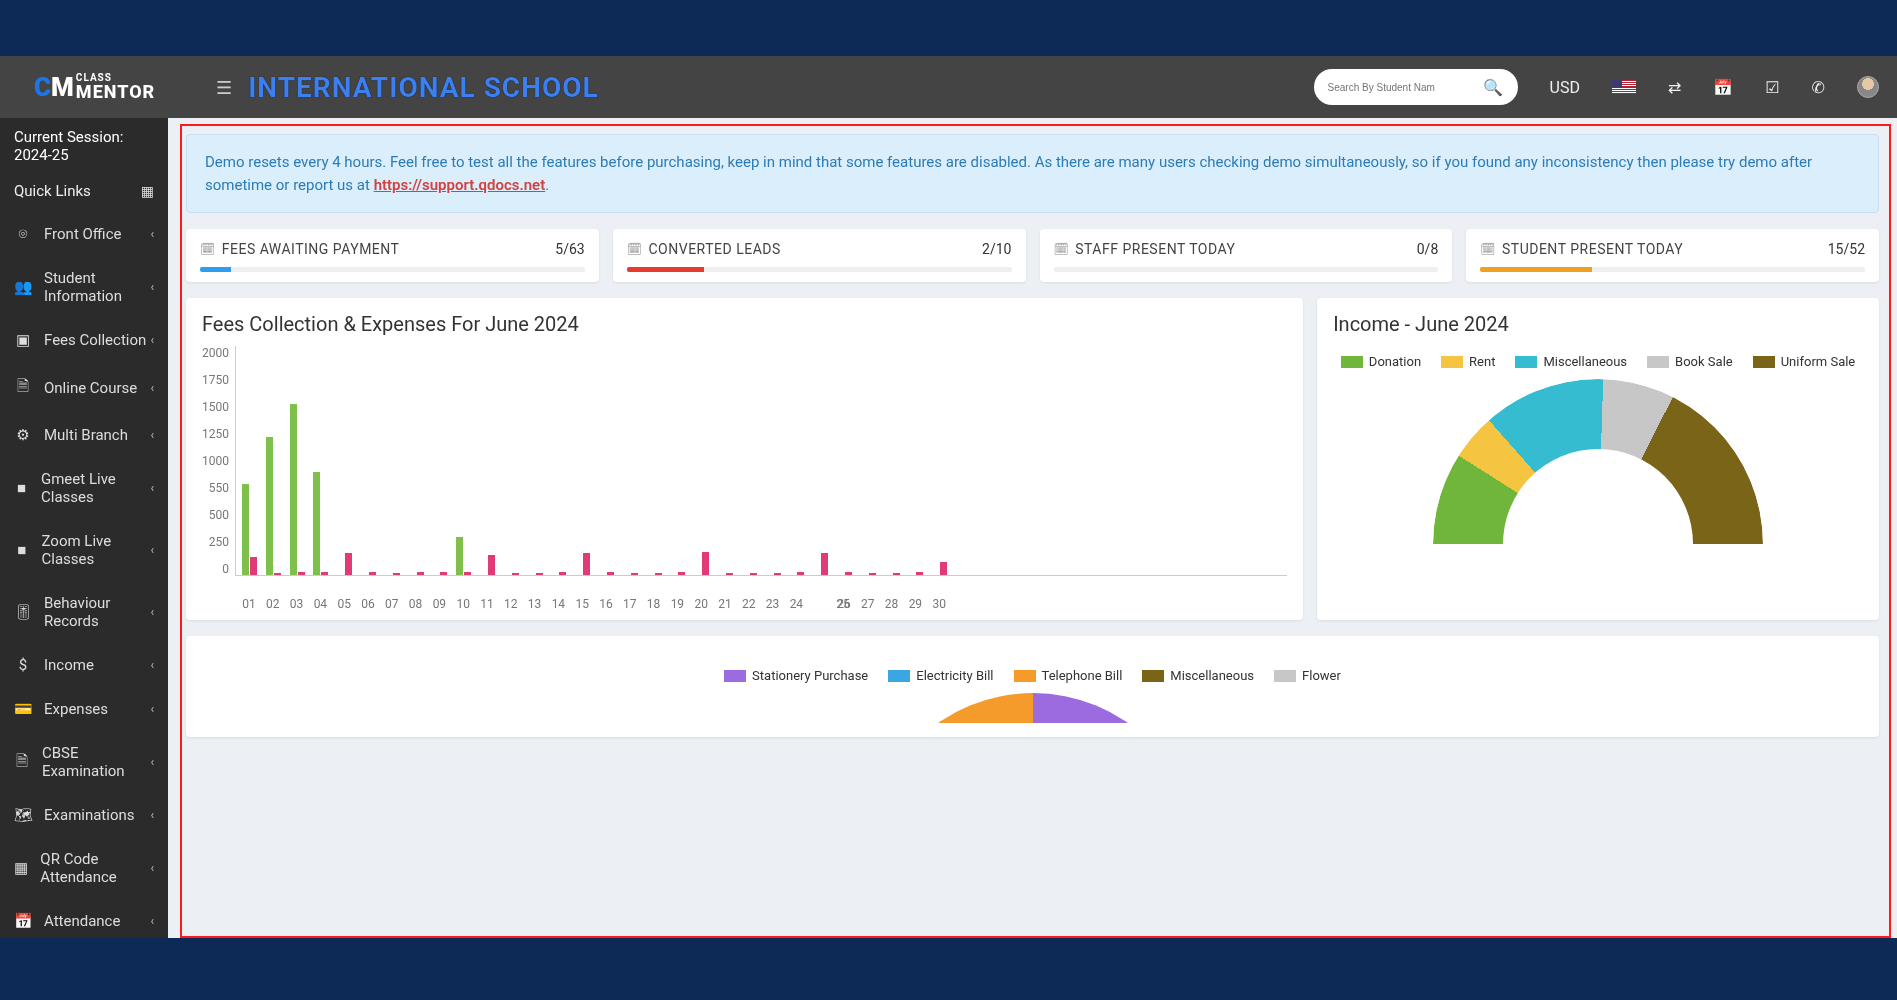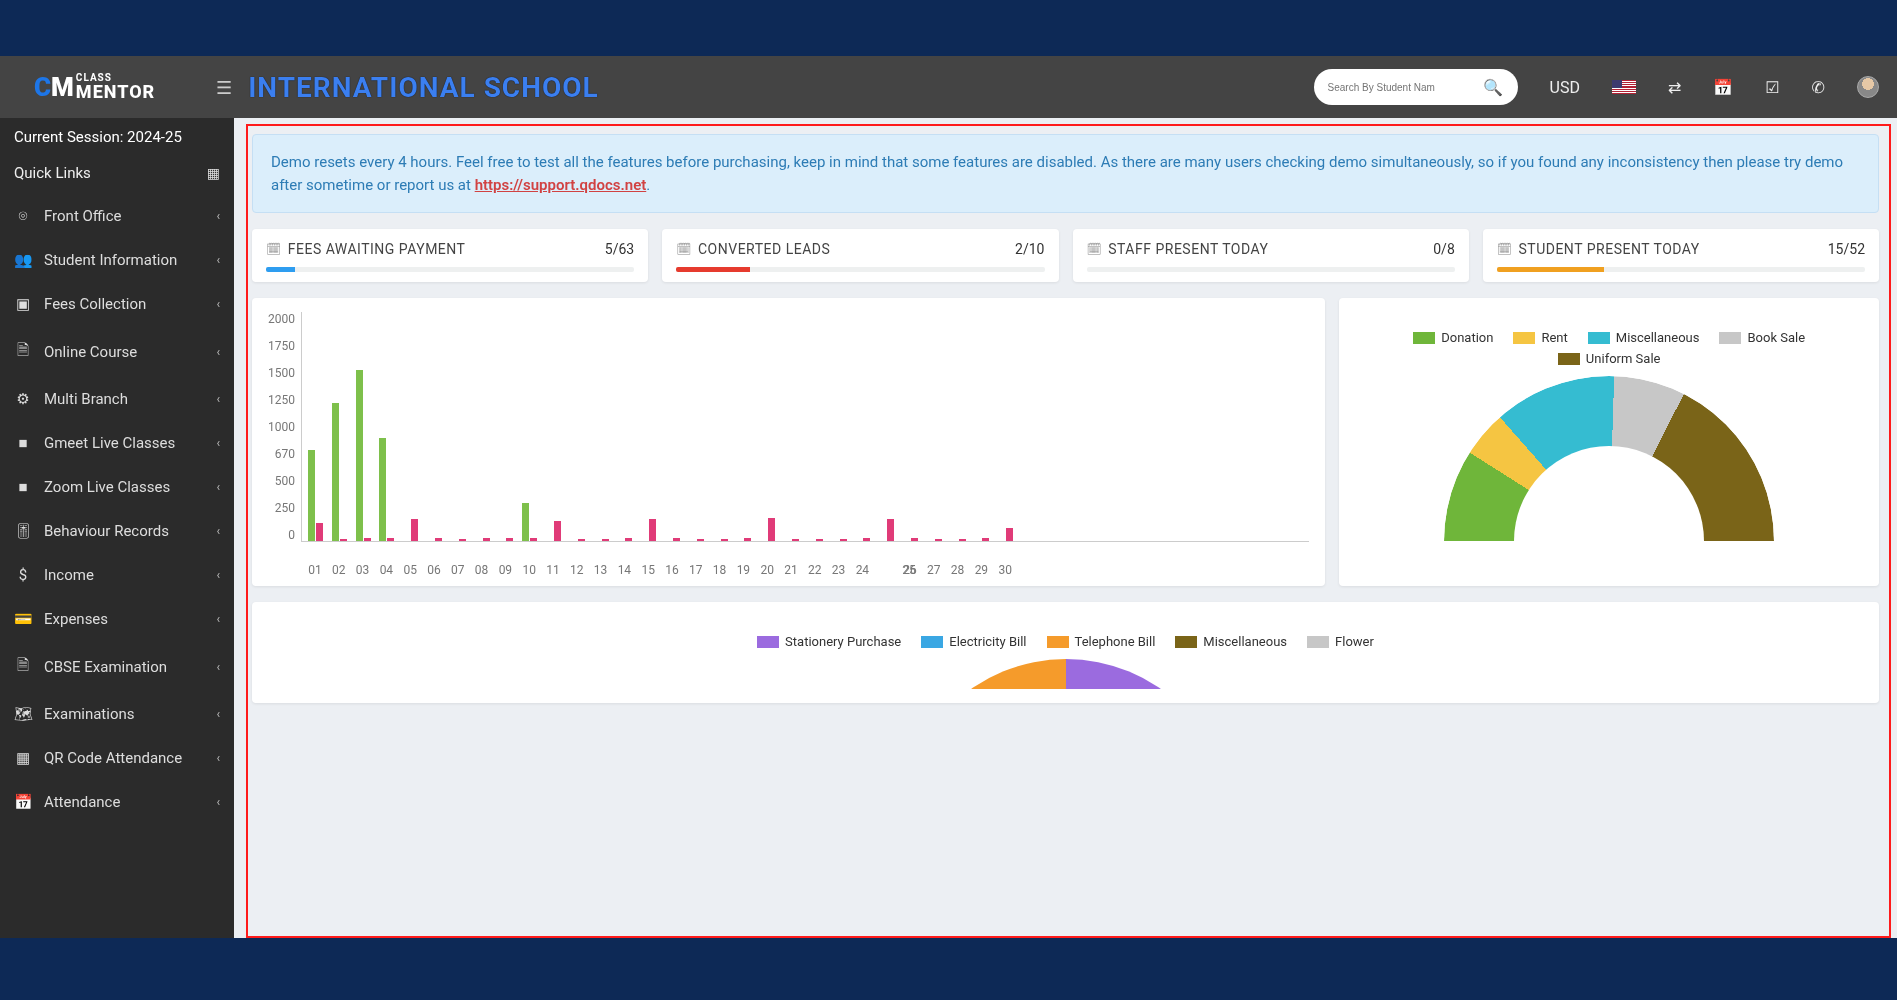--- a/index.html
+++ b/index.html
@@ -102,21 +102,21 @@
 .flag::before { content:''; position:absolute; top:0; left:0; width:10px; height:8px; background:#3c3b6e;}
 .avatar {
   width: 22px; height:22px; border-radius: 50%;
   background: radial-gradient(circle at 50% 35%, #e6c8a6 0 35%, #888 36% 100%);
   border: 1px solid #aaa;
 }
 
 
 .main-area { flex: 1; display: flex; overflow: hidden; position: relative;}
 .sidebar {
-  width: 234px;
+  width: 168px;
   background: #2b2b2b;
   color: #ddd;
   overflow-y: auto;
   font-size: 15px;
   position: relative;
 }
 .session-row {
   padding: 10px 14px;
   font-size: 15px;
   color: #fff;
@@ -486,28 +486,29 @@
                   <span class="stat-val">15/52</span>
                 </div>
                 <div class="stat-bar">
                   <div class="stat-fill" style="width:29%;background:#f0a020;"></div>
                 </div>
               </div>
             </div>
 
           <div class="dual-row">
             <div class="panel wide">
+              <div class="panel-title">Fees Collection &amp; Expenses For June 2024</div>
               <div class="barchart">
                 <div class="y-axis" id="y-axis">
                     <span>2000</span>
                     <span>1750</span>
                     <span>1500</span>
                     <span>1250</span>
                     <span>1000</span>
-                    <span>670</span>
+                    <span>550</span>
                     <span>500</span>
                     <span>250</span>
                     <span>0</span>
                   </div>
                 <div class="plot" id="barplot">
                   <div class="x-labels" id="xlabels">
                       <span class="xlab" style="left: 13px;">01</span>
                       <span class="xlab" style="left: 36.8px;">02</span>
                       <span class="xlab" style="left: 60.6px;">03</span>
                       <span class="xlab" style="left: 84.4px;">04</span>
@@ -655,20 +656,21 @@
                       <div class="bar pink" style="height:3.4499999999999997px"></div>
                     </div>
                     <div class="bar-group" style="left: 696.2px;">
                       <div class="bar green" style="height:0px"></div>
                       <div class="bar pink" style="height:12.65px"></div>
                     </div>
                   </div>
               </div>
             </div>
             <div class="panel narrow">
+              <div class="panel-title">Income - June 2024</div>
               <div class="legend" id="income-legend">
                   <span class="legend-item">
                     <span class="sw" style="background:#6fb63a"></span>
                     <span>Donation</span>
                   </span>
                   <span class="legend-item">
                     <span class="sw" style="background:#f5c542"></span>
                     <span>Rent</span>
                   </span>
                   <span class="legend-item">

